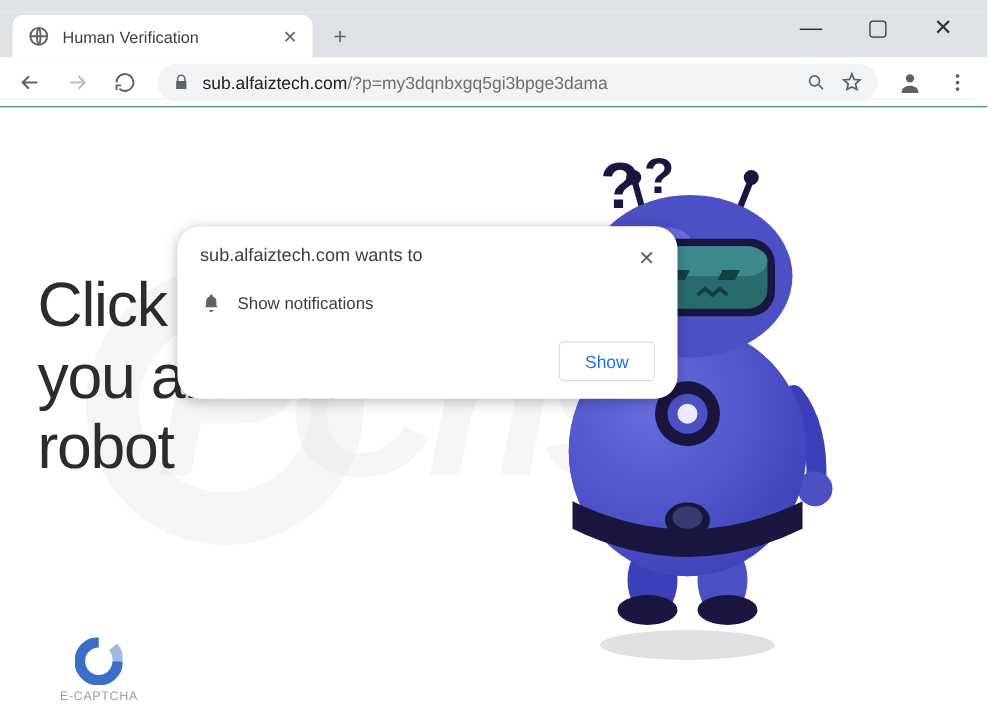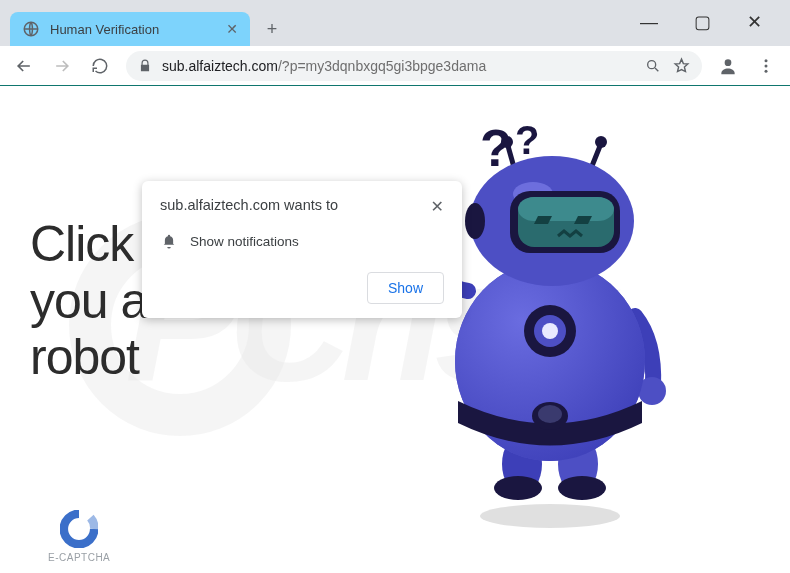--- a/index.html
+++ b/index.html
@@ -5,21 +5,21 @@
   * { margin: 0; padding: 0; box-sizing: border-box; font-family: 'Segoe UI', Arial, sans-serif; }
   body { width: 790px; height: 573px; background: #fff; overflow: hidden; position: relative; }
 
   
   .titlebar { height: 10px; background: #dee1e6; }
   .window-controls { position: absolute; top: 0; right: 0; height: 44px; display: flex; align-items: center; gap: 36px; padding-right: 28px; }
   .win-ctrl { font-size: 18px; color: #333; cursor: pointer; }
 
   
   .tabstrip { height: 36px; background: #dee1e6; display: flex; align-items: flex-end; padding-left: 10px; }
-  .tab { background: #7dd3fc; height: 34px; min-width: 240px; border-radius: 8px 8px 0 0; display: flex; align-items: center; padding: 0 12px; gap: 10px; position: relative; }
+  .tab { background: #ffffff; height: 34px; min-width: 240px; border-radius: 8px 8px 0 0; display: flex; align-items: center; padding: 0 12px; gap: 10px; position: relative; }
   .globe-icon { width: 18px; height: 18px; color: #5f6368; flex-shrink: 0; }
   .tab-title { font-size: 13px; color: #3c4043; flex: 1; white-space: nowrap; overflow: hidden; }
   .tab-close { font-size: 14px; color: #5f6368; cursor: pointer; }
   .new-tab { width: 28px; height: 28px; margin-left: 8px; margin-bottom: 3px; display: flex; align-items: center; justify-content: center; border-radius: 50%; }
   .new-tab span { font-size: 18px; color: #5f6368; }
 
   
   .toolbar { height: 40px; background: #fff; border-bottom: 1px solid #0f766e; display: flex; align-items: center; padding: 0 8px; gap: 6px; }
   .nav-btn { width: 32px; height: 32px; display: flex; align-items: center; justify-content: center; color: #5f6368; border-radius: 50%; }
   .nav-btn.disabled { color: #bdbdbd; }
@@ -37,21 +37,21 @@
   .headline { position: absolute; left: 30px; top: 130px; font-size: 50px; line-height: 1.13; color: #2c2c2c; font-weight: 400; letter-spacing: -1px; }
 
   .captcha-logo { position: absolute; left: 48px; bottom: 10px; display: flex; flex-direction: column; align-items: center; gap: 4px; }
   .captcha-text { font-size: 10px; color: #9aa0a6; letter-spacing: 0.5px; }
 
   
   .robot { position: absolute; right: 100px; top: 30px; width: 300px; height: 420px; }
   .robot svg { width: 100%; height: 100%; }
 
   
-  .perm { position: absolute; left: 142px; top: 95px; width: 320px; background: #fff; border-radius: 6px; box-shadow: 0 2px 10px rgba(0,0,0,0.25); padding: 16px 18px 14px; }
+  .perm { position: absolute; left: 142px; top: 95px; width: 400px; background: #fff; border-radius: 18px; box-shadow: 0 2px 10px rgba(0,0,0,0.25); padding: 16px 18px 14px; }
   .perm-header { display: flex; justify-content: space-between; align-items: flex-start; }
   .perm-origin { font-size: 14.5px; color: #3c4043; }
   .perm-close { font-size: 16px; color: #5f6368; cursor: pointer; }
   .perm-row { display: flex; align-items: center; gap: 12px; margin-top: 16px; }
   .bell { width: 18px; height: 18px; color: #5f6368; }
   .perm-desc { font-size: 13.5px; color: #3c4043; }
   .perm-actions { display: flex; justify-content: flex-end; gap: 10px; margin-top: 22px; }
   .perm-btn { border: 1px solid #dadce0; background: #fff; color: #1a73e8; font-size: 14px; padding: 7px 20px; border-radius: 4px; cursor: pointer; }
 </style>
 </head>

